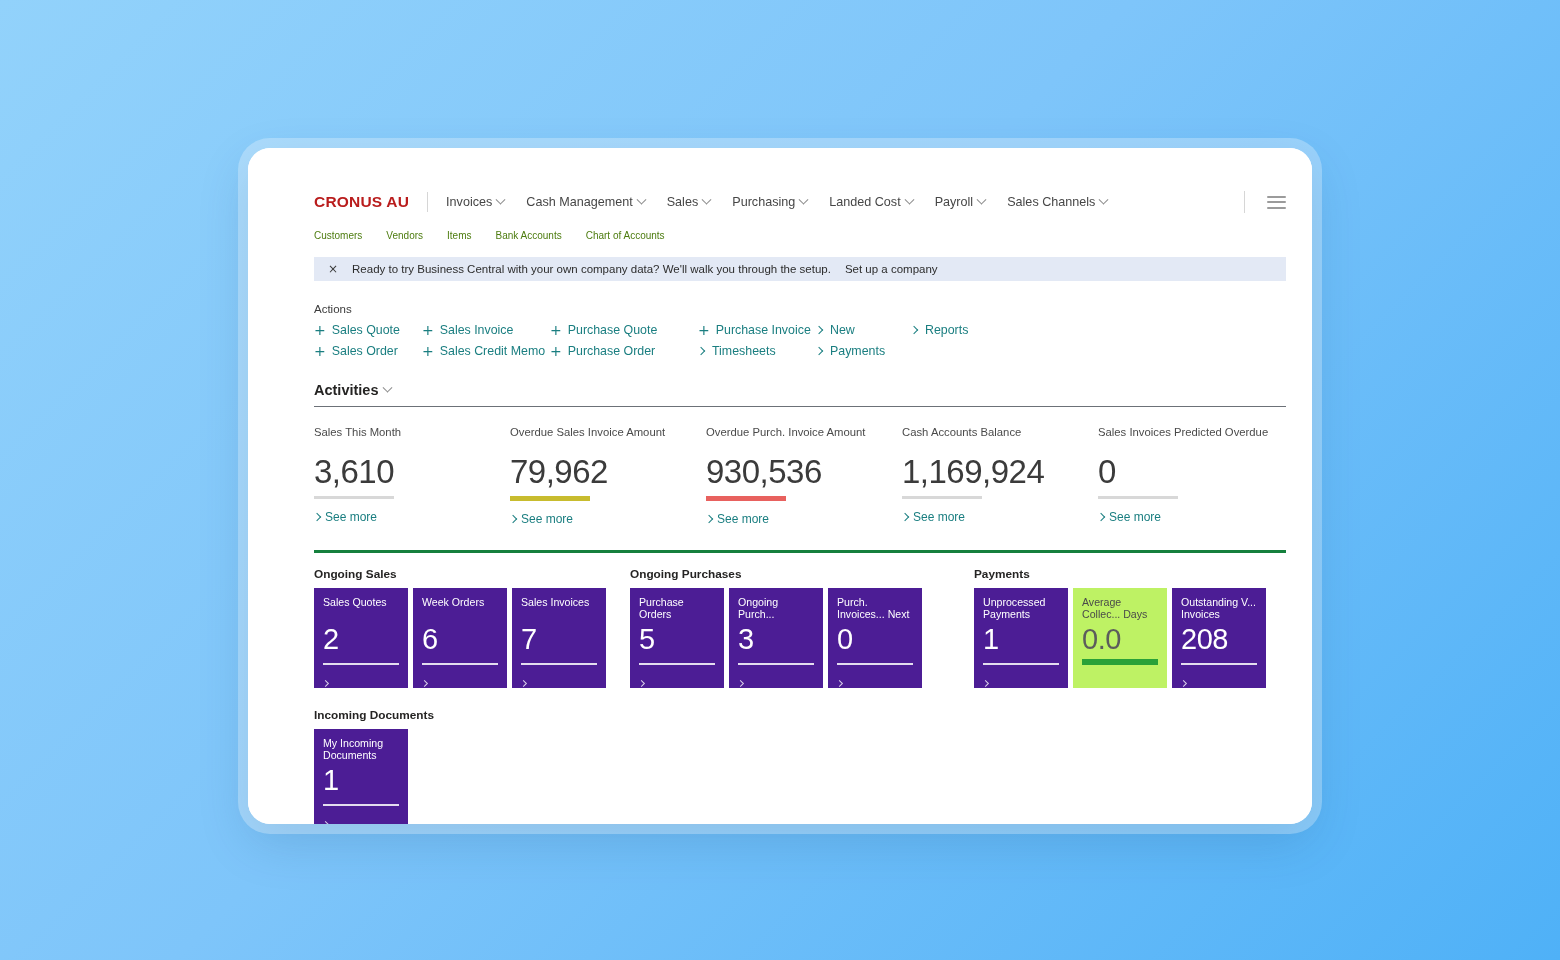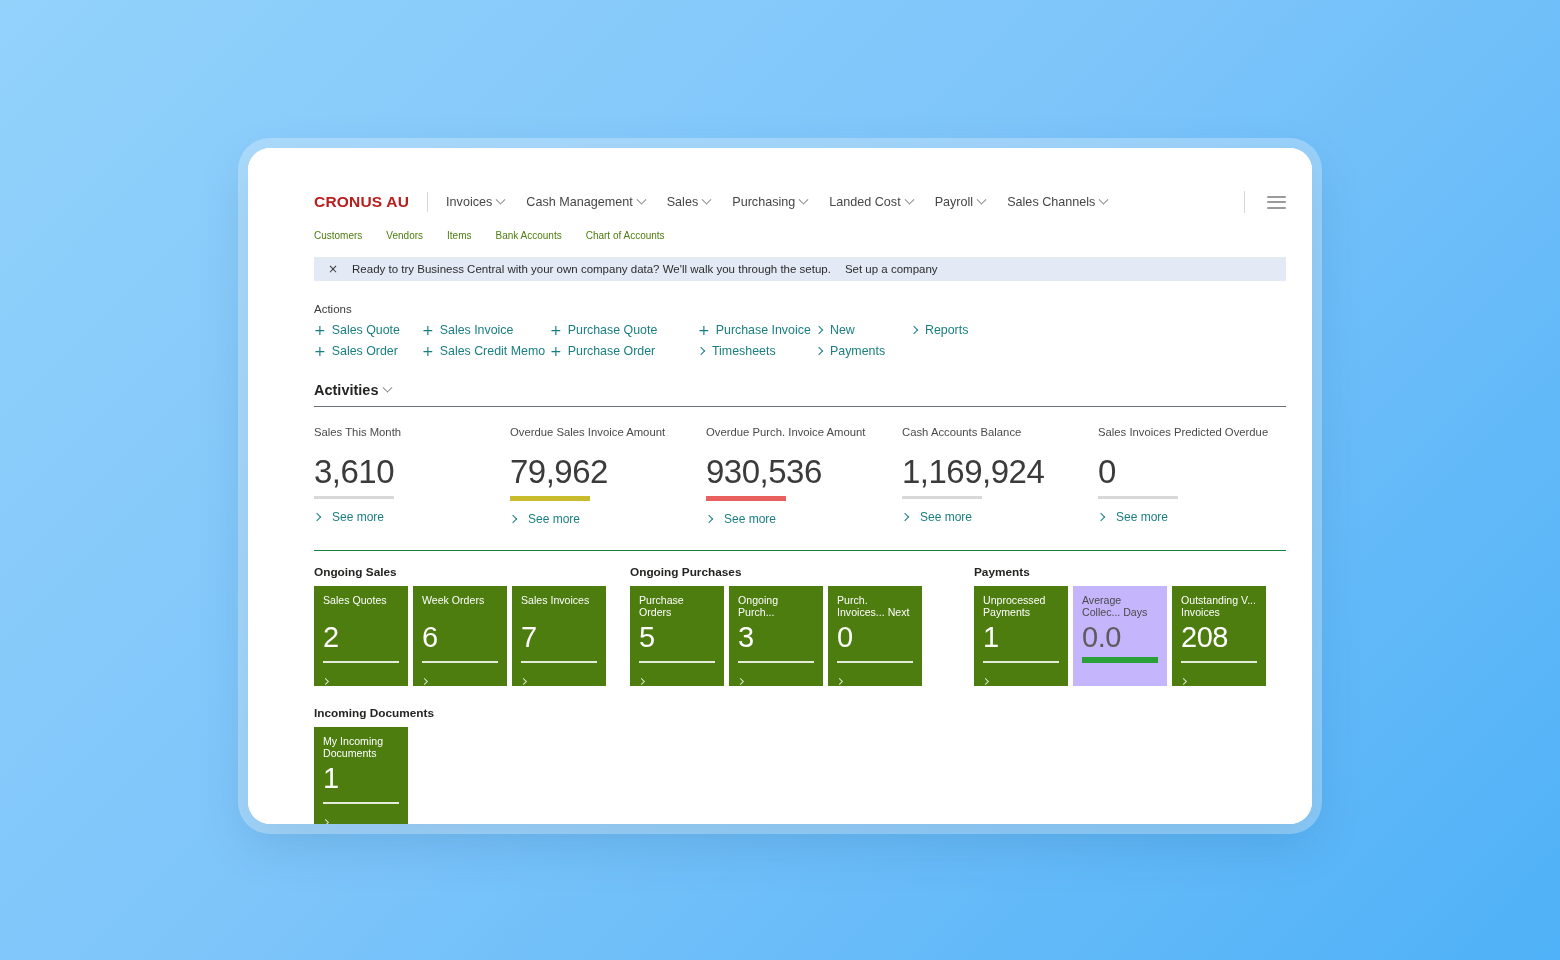--- a/index.html
+++ b/index.html
@@ -206,21 +206,21 @@
   .activities-title {
     font-size: 14.5px;
     font-weight: bold;
     color: #252423;
   }
 
   .kpi-row {
     display: flex;
     margin: 18px 26px 0 66px;
     padding-bottom: 24px;
-    border-bottom: 1px solid #15803d;
+    border-bottom: 3px solid #15803d;
   }
   .kpi {
     width: 196px;
     flex: 0 0 196px;
   }
   .kpi-label {
     font-size: 11.3px;
     color: #4a4a4a;
     line-height: 1.25;
     height: 28px;
@@ -236,21 +236,21 @@
   .kpi-bar {
     height: 3px;
     width: 80px;
     background: #d8d8d8;
     margin-top: 5px;
   }
   .kpi-bar.thick { height: 5px; }
   .kpi-see {
     display: flex;
     align-items: center;
-    gap: 12px;
+    gap: 5px;
     margin-top: 11px;
     font-size: 12px;
     color: #1a7e80;
     cursor: pointer;
   }
   .see-chev {
     display: inline-block;
     width: 6px;
     height: 6px;
     border-top: 1.3px solid #1a7e80;
@@ -274,29 +274,29 @@
     color: #252423;
     margin-bottom: 7px;
   }
   .tiles {
     display: flex;
     gap: 5px;
   }
   .tile {
     width: 94px;
     height: 100px;
-    background: #4d7c0f;
+    background: #4c1d95;
     padding: 8px 9px 7px 9px;
     display: flex;
     flex-direction: column;
     cursor: pointer;
     position: relative;
   }
   .tile.gray {
-    background: #c4b5fd;
+    background: #bef264;
     cursor: default;
   }
   .tile-label {
     font-size: 10.6px;
     color: #ffffff;
     line-height: 1.18;
     height: 26px;
     overflow: hidden;
   }
   .tile.gray .tile-label { color: #4a4a4a; }

